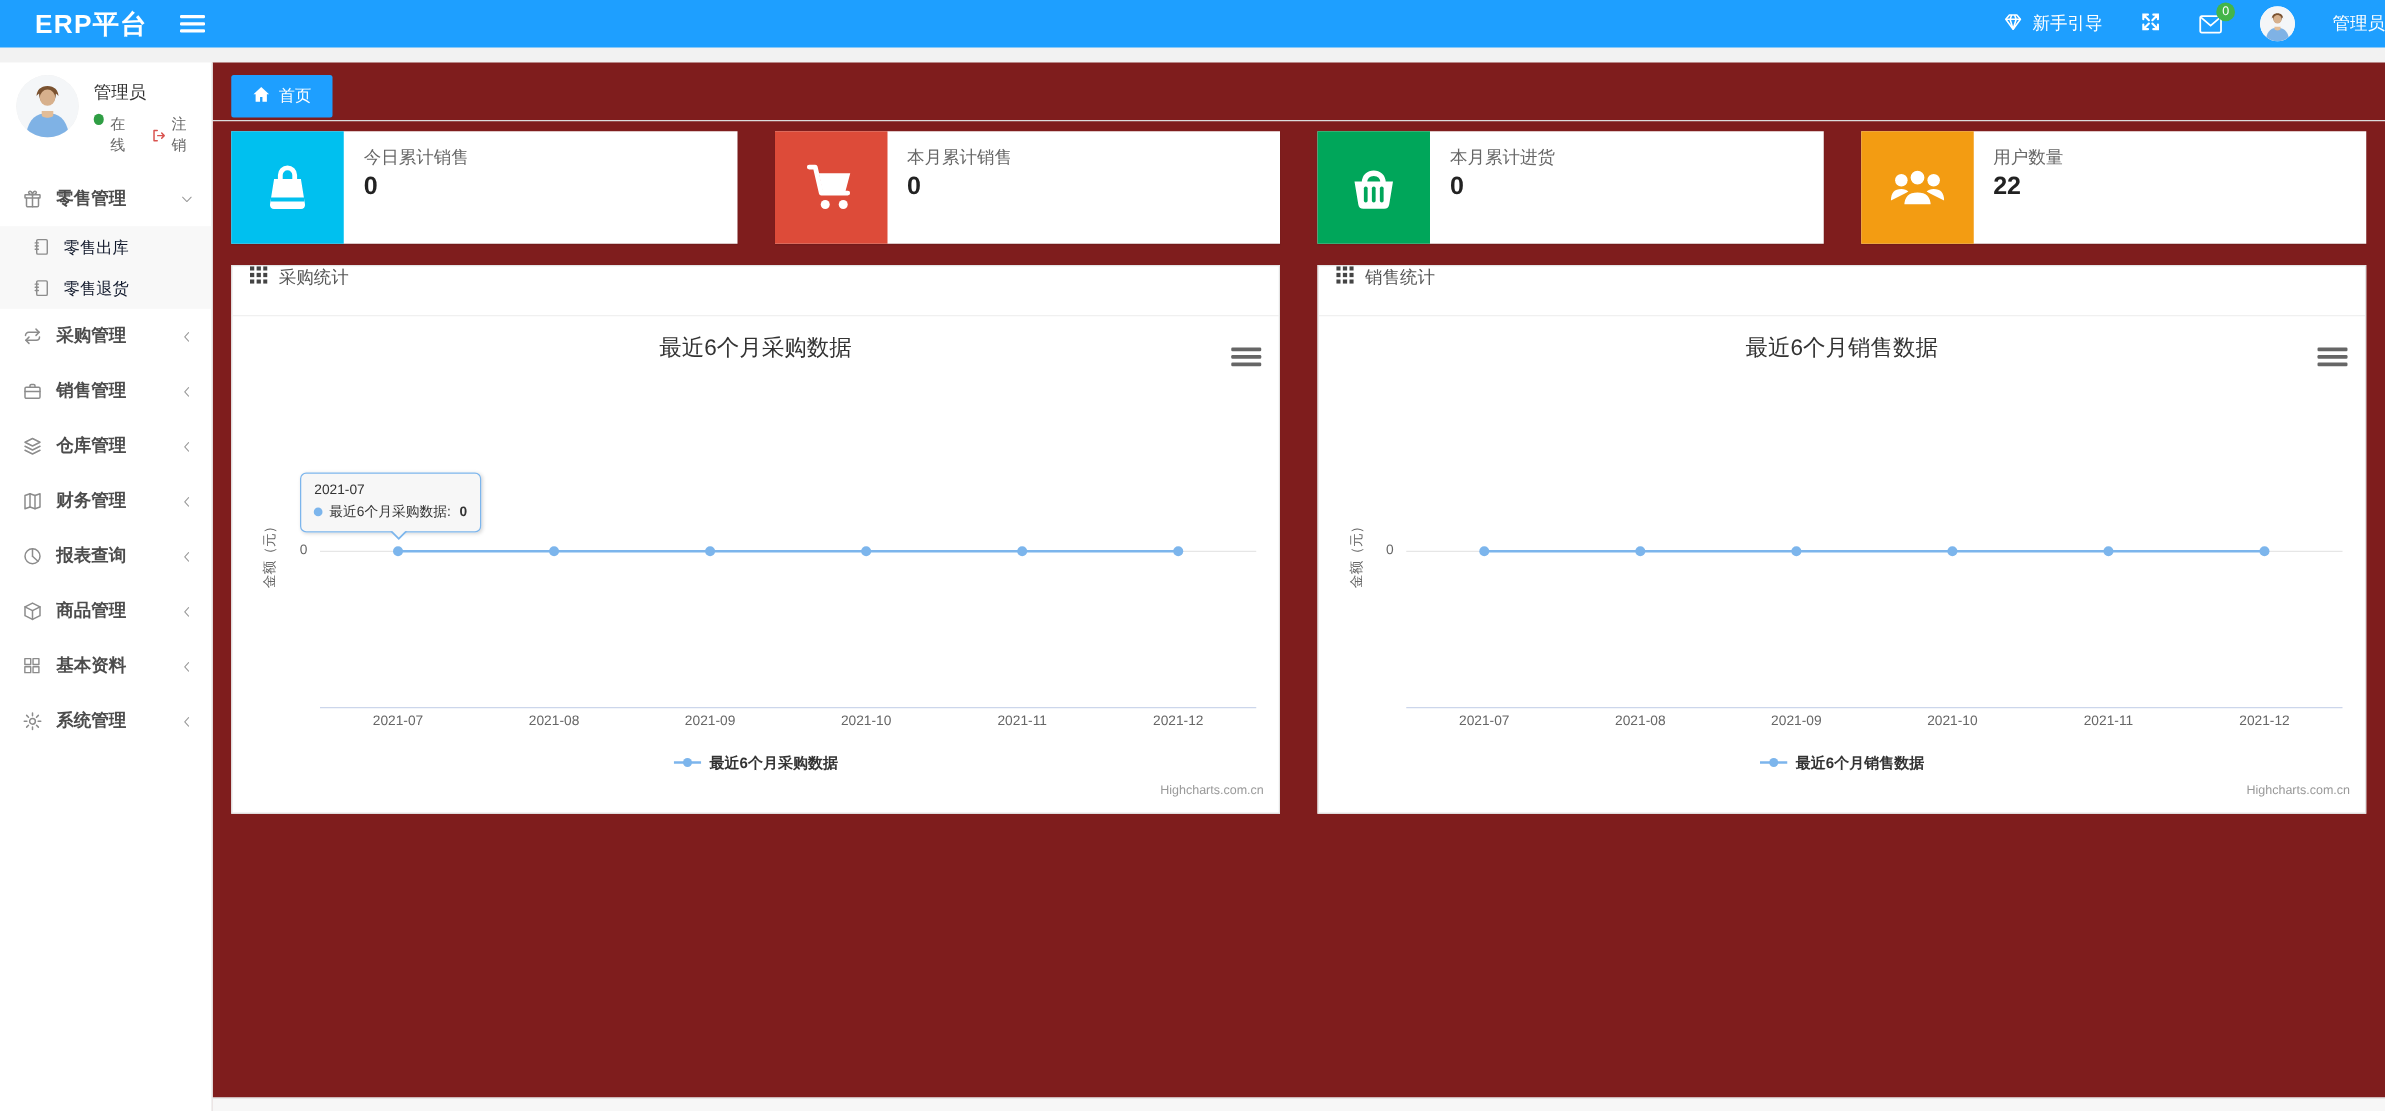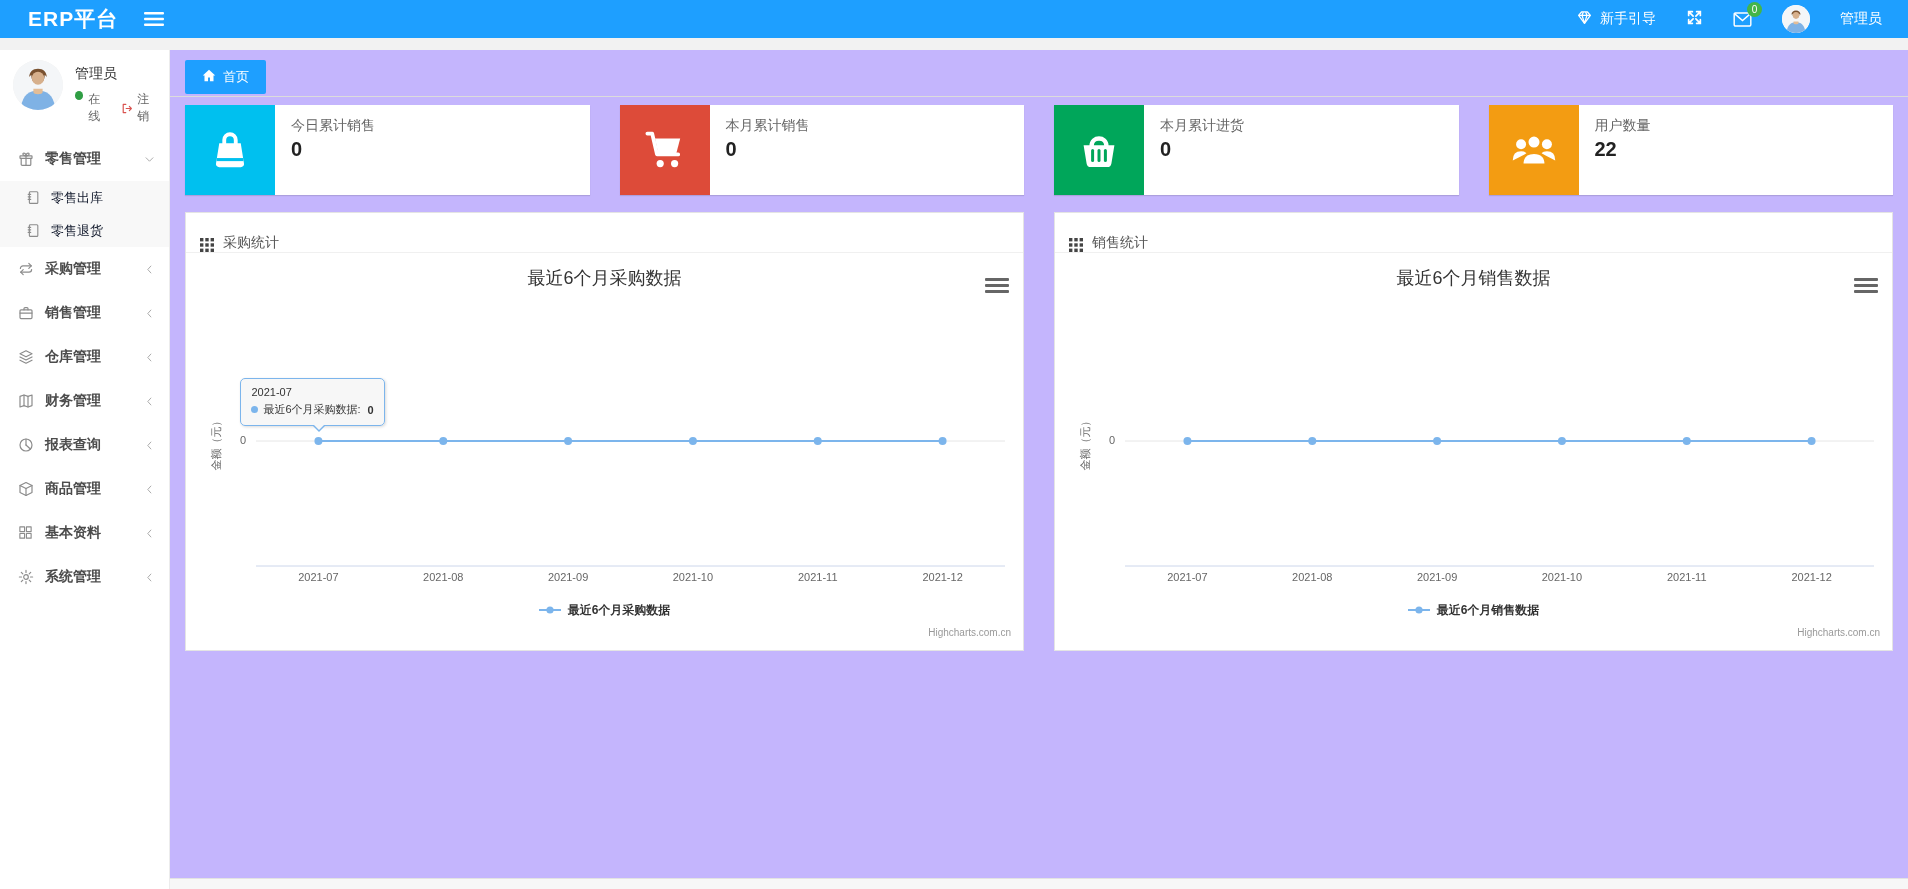--- a/index.html
+++ b/index.html
@@ -6,21 +6,21 @@
   html,body { width:1908px; height:889px; }
   body {
     font-family: "Liberation Sans", "DejaVu Sans", sans-serif;
     background:#f2f2f2; position:relative; overflow:hidden; color:#333;
   }
   
   .navbar { position:absolute; top:0; left:0; right:0; height:38px; background:#1e9fff;
             display:flex; align-items:center; color:#fff; z-index:30; }
   .brand { padding:0 20px 0 28px; font-size:21px; font-weight:bold; letter-spacing:1px; cursor:pointer; }
   .burger { display:inline-flex; cursor:pointer; margin-left:6px; }
-  .nav-right { margin-left:auto; display:flex; align-items:center; gap:30px; padding-right:26px; font-size:14px; }
+  .nav-right { margin-left:auto; display:flex; align-items:center; gap:30px; font-size:14px; }
   .nav-link { display:inline-flex; align-items:center; gap:7px; cursor:pointer; }
   .mail-wrap { position:relative; display:inline-flex; cursor:pointer; }
   .badge { position:absolute; top:-9px; right:-10px; min-width:15px; height:15px; padding:0 3px;
            background:#44b549; border-radius:8px; font-size:10px; line-height:15px; text-align:center;
            color:#fff; font-style:normal; }
   .nav-avatar { width:28px; height:28px; border-radius:50%; overflow:hidden; background:#fff; cursor:pointer; }
   .nav-user { cursor:pointer; }
   
   .sidebar { position:absolute; top:50px; left:0; bottom:0; width:170px; background:#fff;
              border-right:1px solid #ececec; z-index:20; }
@@ -32,33 +32,33 @@
   .dot { width:9px; height:9px; border-radius:50%; background:#2f9e44; display:inline-block; }
   .logout-link { display:inline-flex; align-items:center; gap:4px; cursor:pointer; color:#666; margin-left:6px; }
   .side-item { height:44px; display:flex; align-items:center; padding:0 14px 0 18px;
                font-size:14px; font-weight:bold; color:#4c4c4c; cursor:pointer; }
   .side-item .ic { width:16px; height:16px; margin-right:11px; color:#8c8c8c; display:inline-flex; }
   .side-item .chev { margin-left:auto; color:#999; display:inline-flex; }
   .side-sub { background:#f8f8f8; }
   .side-sub .side-item { height:33px; font-weight:normal; font-size:13px; padding-left:26px; color:#0f172a; }
   .side-sub .ic { margin-right:9px; }
   
-  .main { position:absolute; top:50px; left:170px; right:0; bottom:0; background:#c4b5fd; }
+  .main { position:absolute; top:50px; left:170px; right:0; bottom:0; background:#7f1d1d; }
   .tabstrip { height:47px; border-bottom:1px solid #dcdcdc; padding:10px 0 0 15px; }
   .tab { display:inline-flex; align-items:center; gap:7px; height:34px; padding:0 17px;
          background:#1e9fff; color:#fff; font-size:13px; border-radius:2px; cursor:pointer; }
   .stats-row { display:flex; gap:30px; margin:8px 15px 0; }
   .stat-card { flex:1; background:#fff; height:90px; display:flex; box-shadow:0 1px 1px rgba(0,0,0,.12); }
   .stat-icon { width:90px; height:90px; flex:none; display:flex; align-items:center; justify-content:center; }
   .stat-body { padding:12px 16px; }
   .stat-label { font-size:14px; color:#666; }
   .stat-value { font-size:20px; font-weight:bold; color:#222; margin-top:3px; }
   .charts-row { display:flex; gap:30px; margin:17px 15px 0; }
   .panel { flex:1; background:#fff; border:1px solid #e4e4e4; }
-  .panel-head { height:40px; display:flex; align-items:flex-end; gap:9px; padding:0 14px;
+  .panel-head { height:40px; display:flex; align-items:flex-start; gap:9px; padding:0 14px;
                 font-size:14px; color:#555; border-bottom:1px solid #f0f0f0; }
   .panel-head .ic { color:#444; display:inline-flex; }
   .chart-box { position:relative; height:397px; font-family:"Liberation Sans","DejaVu Sans",sans-serif; }
   .chart-title { position:absolute; top:13px; left:0; width:100%; text-align:center;
                  font-size:18px; color:#333; }
   .export-btn { position:absolute; top:22px; right:14px; width:24px; height:20px; cursor:pointer;
                 display:flex; flex-direction:column; justify-content:center; gap:3px; }
   .export-btn i { display:block; height:3px; background:#666; border-radius:1px; }
   .plot-svg { position:absolute; top:0; left:0; }
   .x-tick { position:absolute; top:318px; width:110px; text-align:center; font-size:11px; color:#666; }

